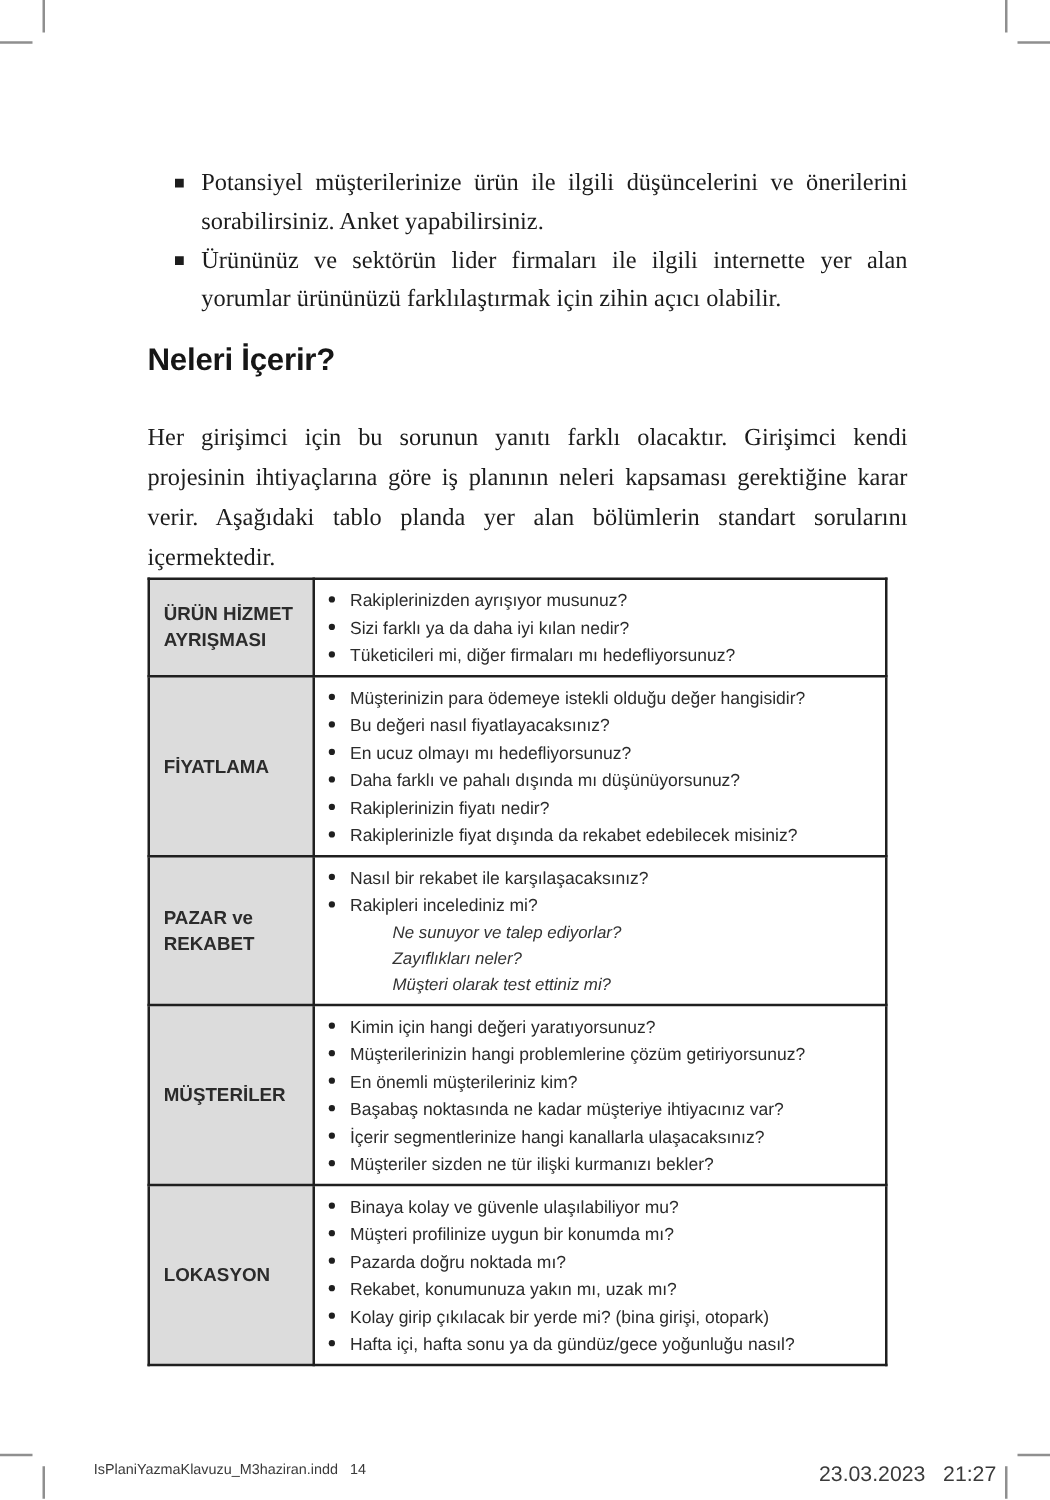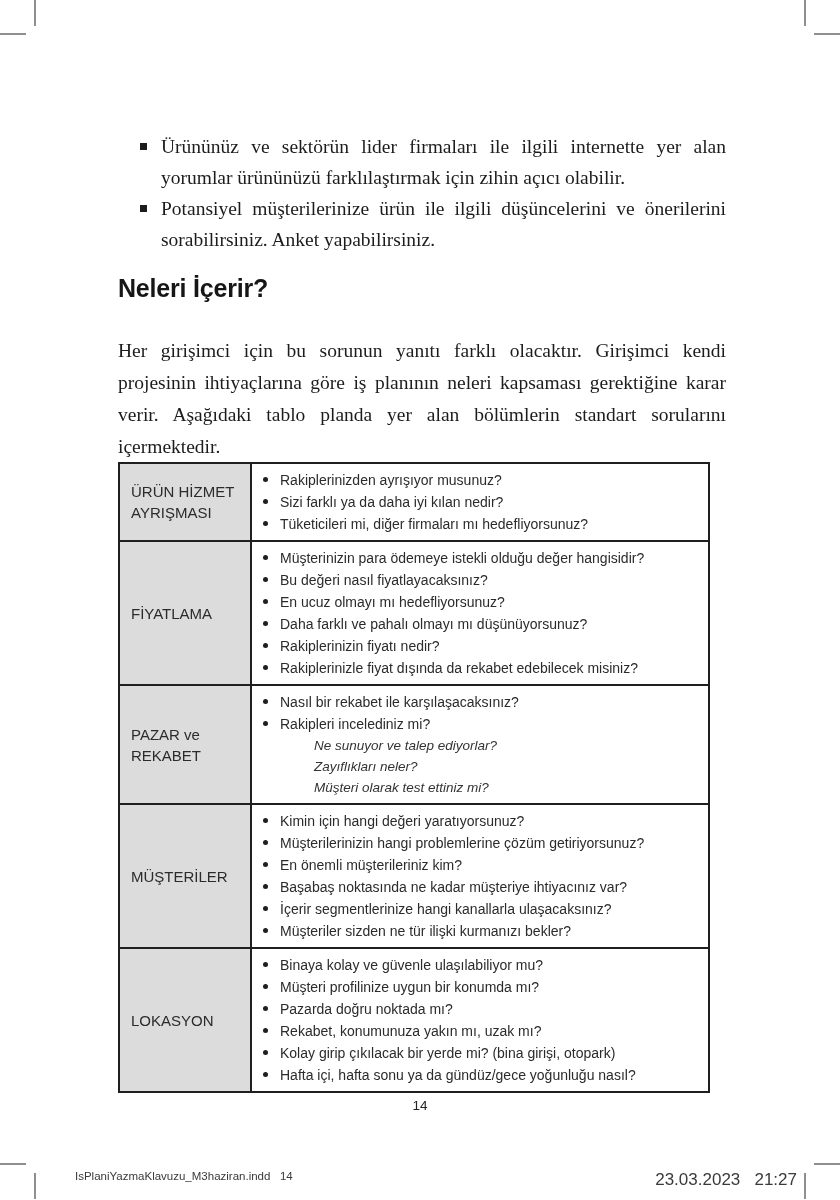--- a/index.html
+++ b/index.html
@@ -73,21 +73,21 @@
     border-collapse: collapse;
     table-layout: fixed;
   }
   .qtable td {
     border: 2px solid var(--border, #1f1f1f);
     vertical-align: middle;
   }
   .cell-header {
     width: 113px;
     background: var(--header-cell-bg, #dcdcdc);
-    font-weight: normal;
+    font-weight: bold;
     font-size: 15px;
     line-height: 21px;
     color: #2b2b2b;
     padding: 6px 6px 6px 11px;
   }
   .cell-body { padding: 5px 8px 5px 0; background: #ffffff; }
   .q-item {
     position: relative;
     padding-left: 28px;
     font-size: 14px;
@@ -141,22 +141,22 @@
   <div class="crop v" style="left:34px; top:0;"></div>
   <div class="crop h" style="left:0; top:33px;"></div>
   <div class="crop v" style="left:804px; top:0;"></div>
   <div class="crop h" style="right:0; top:33px;"></div>
   <div class="crop h" style="left:0; top:1163px;"></div>
   <div class="crop v" style="left:34px; top:1173px;"></div>
   <div class="crop h" style="right:0; top:1163px;"></div>
   <div class="crop v" style="left:804px; top:1173px;"></div>
 
   <ul class="intro-list">
+      <li class="intro-item"><span class="intro-marker"></span><span>Potansiyel müşterilerinize ürün ile ilgili düşüncelerini ve önerilerini sorabilirsiniz. Anket yapabilirsiniz.</span></li>
       <li class="intro-item"><span class="intro-marker"></span><span>Ürününüz ve sektörün lider firmaları ile ilgili internette yer alan yorumlar ürününüzü farklılaştırmak için zihin açıcı olabilir.</span></li>
-      <li class="intro-item"><span class="intro-marker"></span><span>Potansiyel müşterilerinize ürün ile ilgili düşüncelerini ve önerilerini sorabilirsiniz. Anket yapabilirsiniz.</span></li>
     </ul>
 
   <h2 class="heading">Neleri İçerir?</h2>
   <p class="paragraph">Her girişimci için bu sorunun yanıtı farklı olacaktır. Girişimci kendi projesinin ihtiyaçlarına göre iş planının neleri kapsaması gerektiğine karar verir. Aşağıdaki tablo planda yer alan bölümlerin standart sorularını içermektedir.</p>
 
   <table class="qtable">
     <tbody>
         <tr>
           <td class="cell-header">ÜRÜN HİZMET AYRIŞMASI</td>
           <td class="cell-body">
@@ -164,21 +164,21 @@
             <div class="q-item"><span class="q-bullet"></span><span>Sizi farklı ya da daha iyi kılan nedir?</span></div>
             <div class="q-item"><span class="q-bullet"></span><span>Tüketicileri mi, diğer firmaları mı hedefliyorsunuz?</span></div>
           </td>
         </tr>
         <tr>
           <td class="cell-header">FİYATLAMA</td>
           <td class="cell-body">
             <div class="q-item"><span class="q-bullet"></span><span>Müşterinizin para ödemeye istekli olduğu değer hangisidir?</span></div>
             <div class="q-item"><span class="q-bullet"></span><span>Bu değeri nasıl fiyatlayacaksınız?</span></div>
             <div class="q-item"><span class="q-bullet"></span><span>En ucuz olmayı mı hedefliyorsunuz?</span></div>
-            <div class="q-item"><span class="q-bullet"></span><span>Daha farklı ve pahalı olmayı mı düşünüyorsunuz?</span></div>
+            <div class="q-item"><span class="q-bullet"></span><span>Daha farklı ve pahalı dışında mı düşünüyorsunuz?</span></div>
             <div class="q-item"><span class="q-bullet"></span><span>Rakiplerinizin fiyatı nedir?</span></div>
             <div class="q-item"><span class="q-bullet"></span><span>Rakiplerinizle fiyat dışında da rekabet edebilecek misiniz?</span></div>
           </td>
         </tr>
         <tr>
           <td class="cell-header">PAZAR ve REKABET</td>
           <td class="cell-body">
             <div class="q-item"><span class="q-bullet"></span><span>Nasıl bir rekabet ile karşılaşacaksınız?</span></div>
             <div class="q-item"><span class="q-bullet"></span><span>Rakipleri incelediniz mi?</span></div>
             <div class="q-sub">Ne sunuyor ve talep ediyorlar?</div>
@@ -204,17 +204,16 @@
             <div class="q-item"><span class="q-bullet"></span><span>Müşteri profilinize uygun bir konumda mı?</span></div>
             <div class="q-item"><span class="q-bullet"></span><span>Pazarda doğru noktada mı?</span></div>
             <div class="q-item"><span class="q-bullet"></span><span>Rekabet, konumunuza yakın mı, uzak mı?</span></div>
             <div class="q-item"><span class="q-bullet"></span><span>Kolay girip çıkılacak bir yerde mi? (bina girişi, otopark)</span></div>
             <div class="q-item"><span class="q-bullet"></span><span>Hafta içi, hafta sonu ya da gündüz/gece yoğunluğu nasıl?</span></div>
           </td>
         </tr>
       </tbody>
   </table>
 
-  <div class="page-number">14</div>
   <div class="footer-left">IsPlaniYazmaKlavuzu_M3haziran.indd   14</div>
   <div class="footer-right">23.03.2023   21:27</div>
 
 </div>
 
 </body></html>

